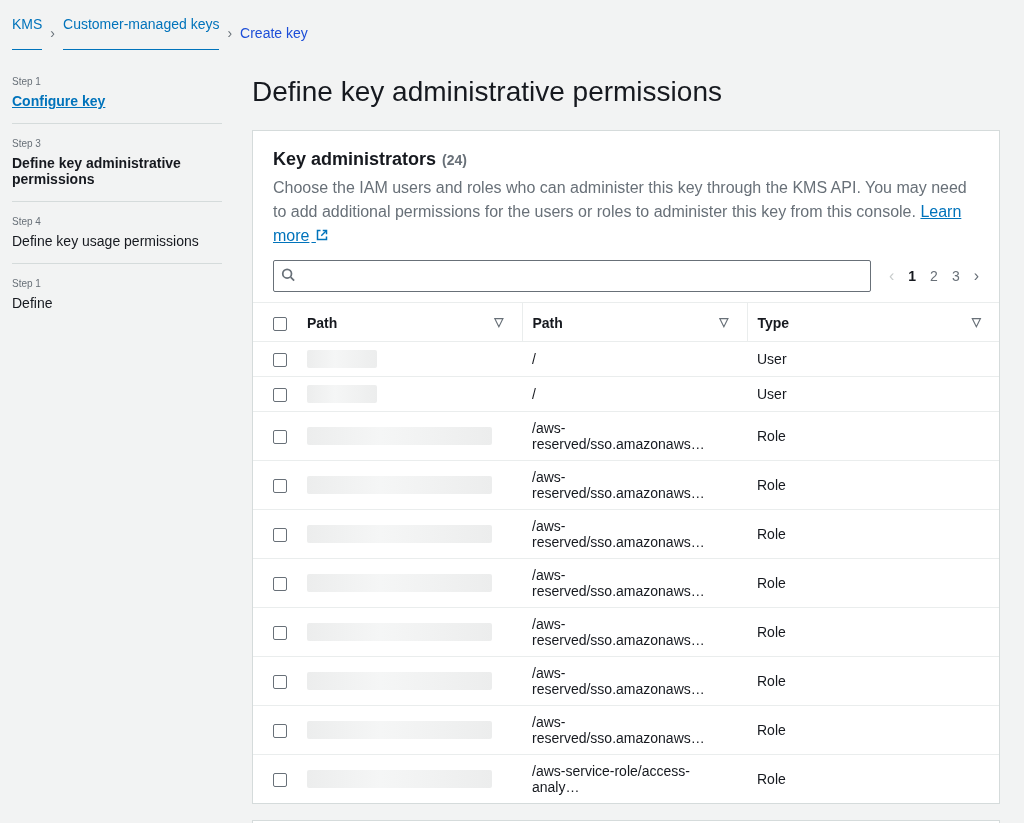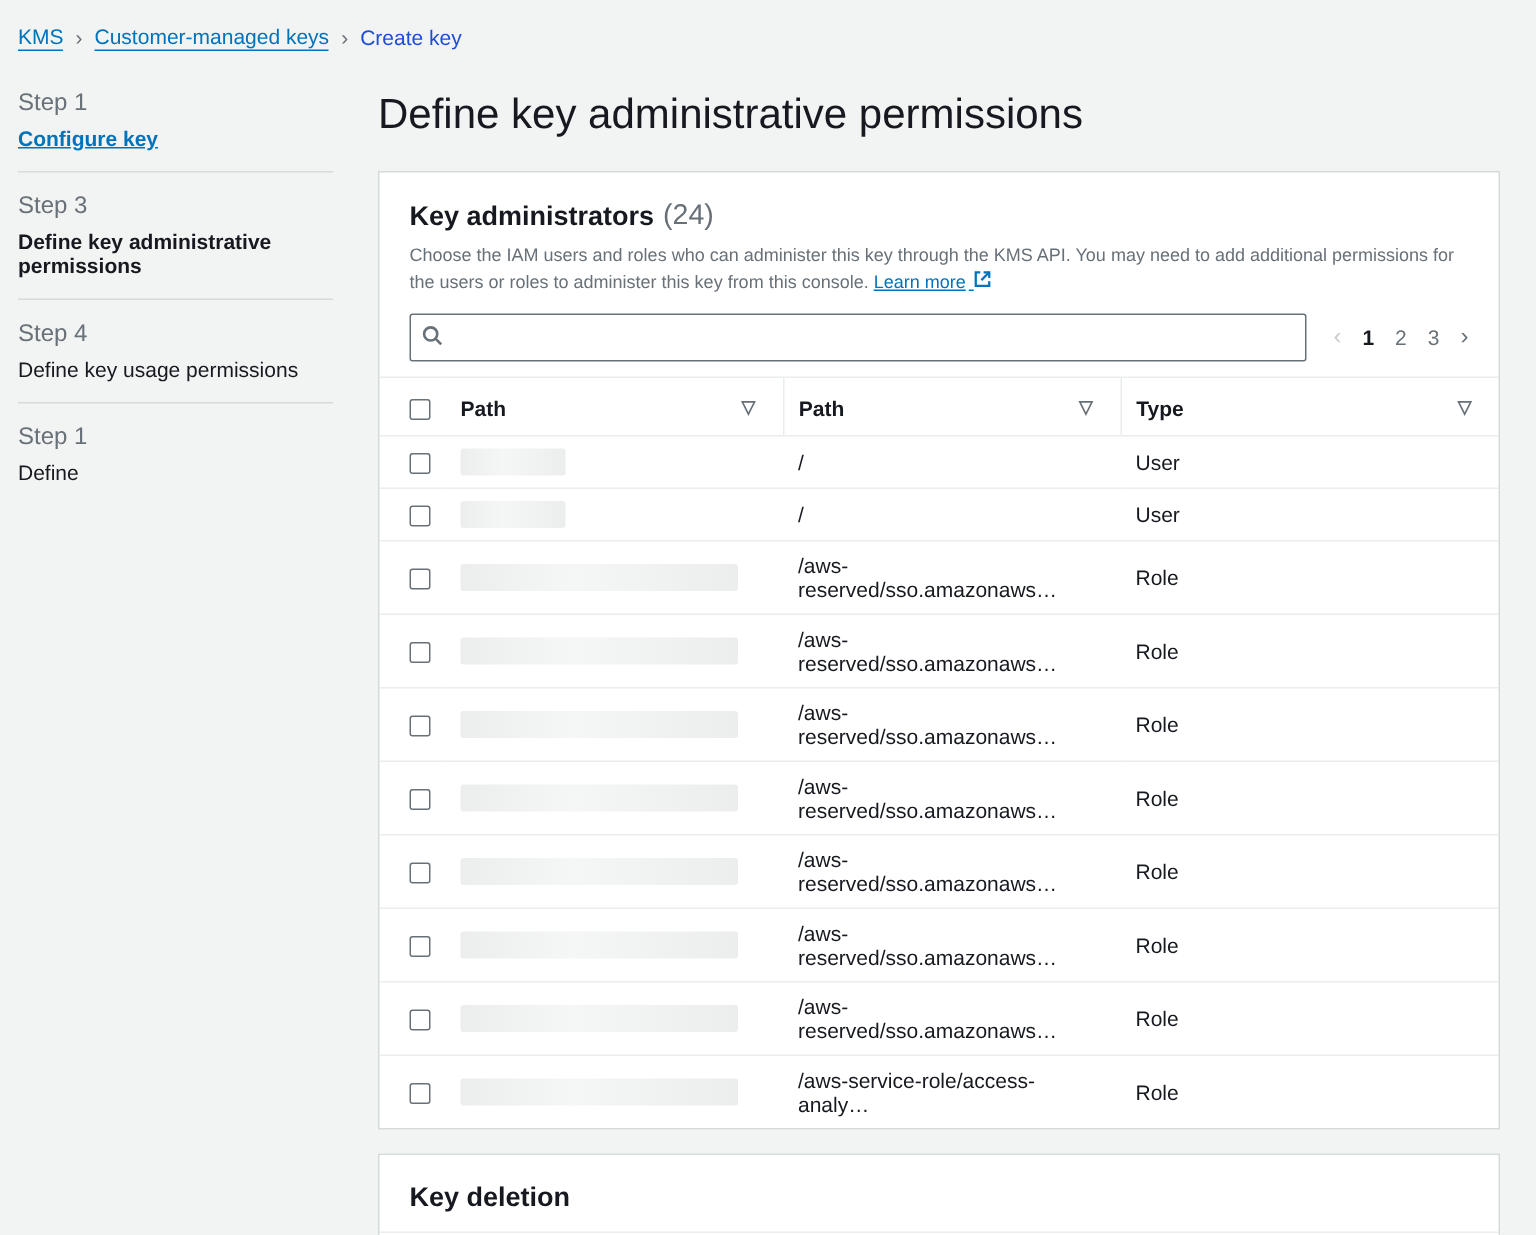--- a/index.html
+++ b/index.html
@@ -4,38 +4,38 @@
 <style>
   * { box-sizing: border-box; margin: 0; padding: 0; }
   body {
     font-family: "Amazon Ember", "Helvetica Neue", Arial, sans-serif;
     background: #f2f3f3;
     color: #16191f;
     font-size: 14px;
   }
   .page { padding: 16px 24px 24px 12px; }
   .breadcrumbs { display: flex; align-items: center; gap: 8px; font-size: 14px; margin-bottom: 26px; }
-  .breadcrumbs a { color: #0073bb; text-decoration: none; border-bottom: 1px solid #0073bb; padding-bottom: 1px; }
+  .breadcrumbs a { color: #0073bb; text-decoration: none; border-bottom: 1px solid #0073bb; padding-bottom: 17px; }
   .breadcrumbs .chev { color: #687078; font-size: 14px; }
   .breadcrumbs .current { color: #1d4ed8; }
   .layout { display: flex; gap: 30px; }
   .sidebar { width: 210px; flex-shrink: 0; }
   .step-block { border-bottom: 1px solid #d5dbdb; padding: 0 0 14px 0; margin-bottom: 14px; }
-  .step-label { font-size: 16px; color: #687078; margin-bottom: 6px; }
+  .step-label { font-size: 10px; color: #687078; margin-bottom: 6px; }
   .step-title { font-size: 14px; color: #16191f; }
   .step-title.link { color: #0073bb; text-decoration: underline; cursor: pointer; font-weight: bold; }
   .step-title.current { font-weight: 700; }
   .main { flex: 1; min-width: 0; }
   h1.page-title { font-size: 28px; font-weight: 400; margin-bottom: 22px; }
   .panel { background: #fff; border: 1px solid #d5dbdb; margin-bottom: 16px; }
   .panel-header { padding: 18px 20px 12px 20px; }
   .panel-title-row { display: flex; align-items: center; gap: 6px; margin-bottom: 6px; }
   .panel-title { font-size: 18px; font-weight: 700; }
-  .panel-count { color: #687078; font-weight: 400; font-size: 19px; }
-  .panel-desc { font-size: 12px; color: #687078; line-height: 1.5; }
+  .panel-count { color: #687078; font-weight: 700; font-size: 14px; }
+  .panel-desc { font-size: 16px; color: #687078; line-height: 1.5; }
   .panel-desc a { color: #0073bb; text-decoration: underline; }
   .ext-icon { color: #0073bb; margin-left: 2px; }
   .search-row { display: flex; align-items: center; gap: 18px; padding: 0 20px 10px 20px; }
   .search-wrap { flex: 1; position: relative; }
   .search-wrap input {
     width: 100%; padding: 6px 10px 6px 30px; border: 1px solid #687078; border-radius: 2px;
     font-size: 14px; height: 32px;
   }
   .search-wrap .sicon { position: absolute; left: 8px; top: 50%; transform: translateY(-50%); color: #687078; }
   .pager { display: flex; align-items: center; gap: 14px; color: #687078; font-size: 14px; }

